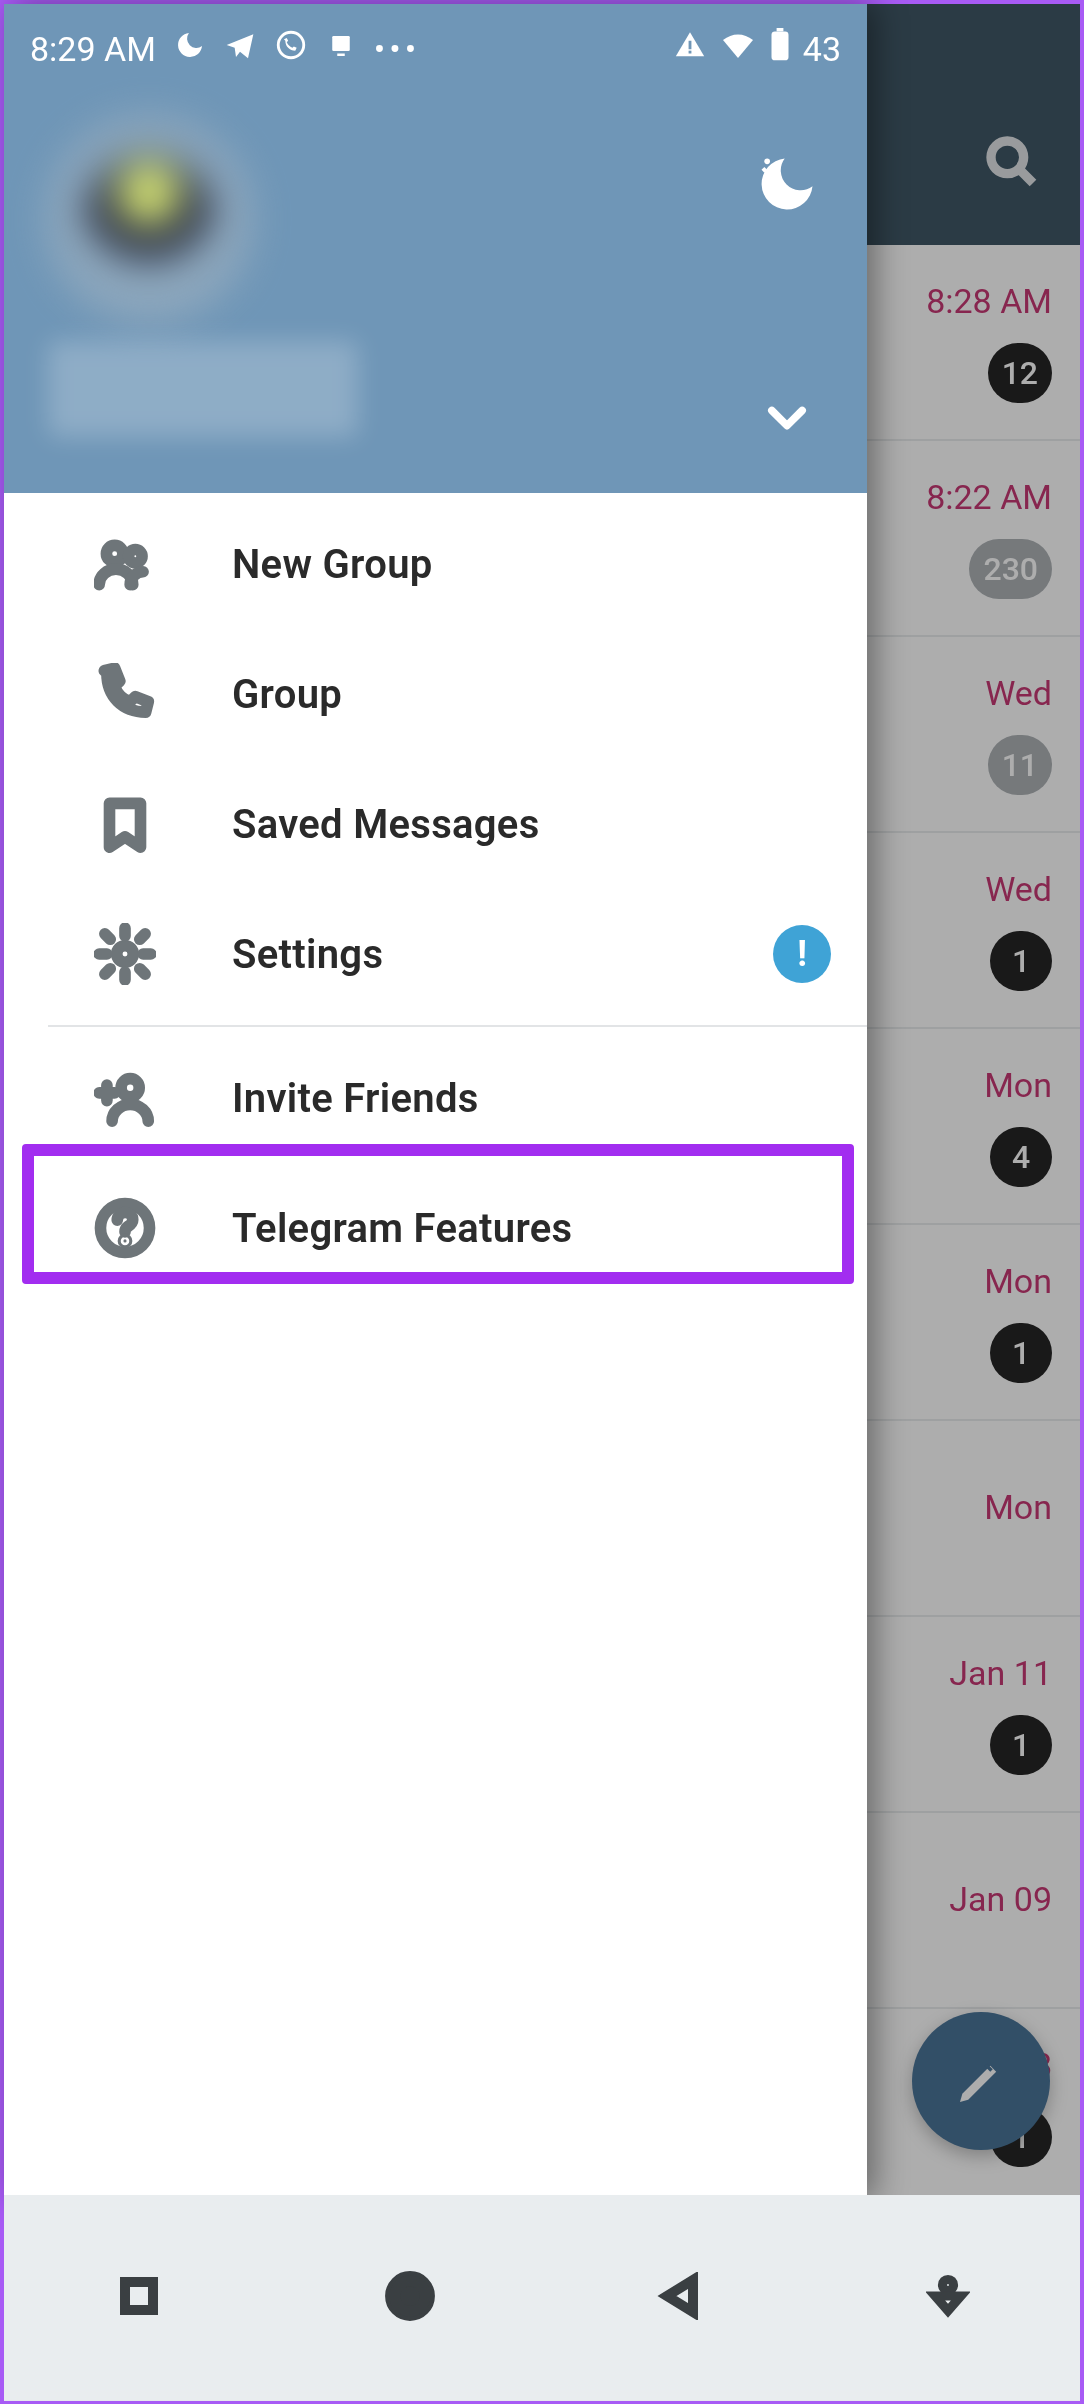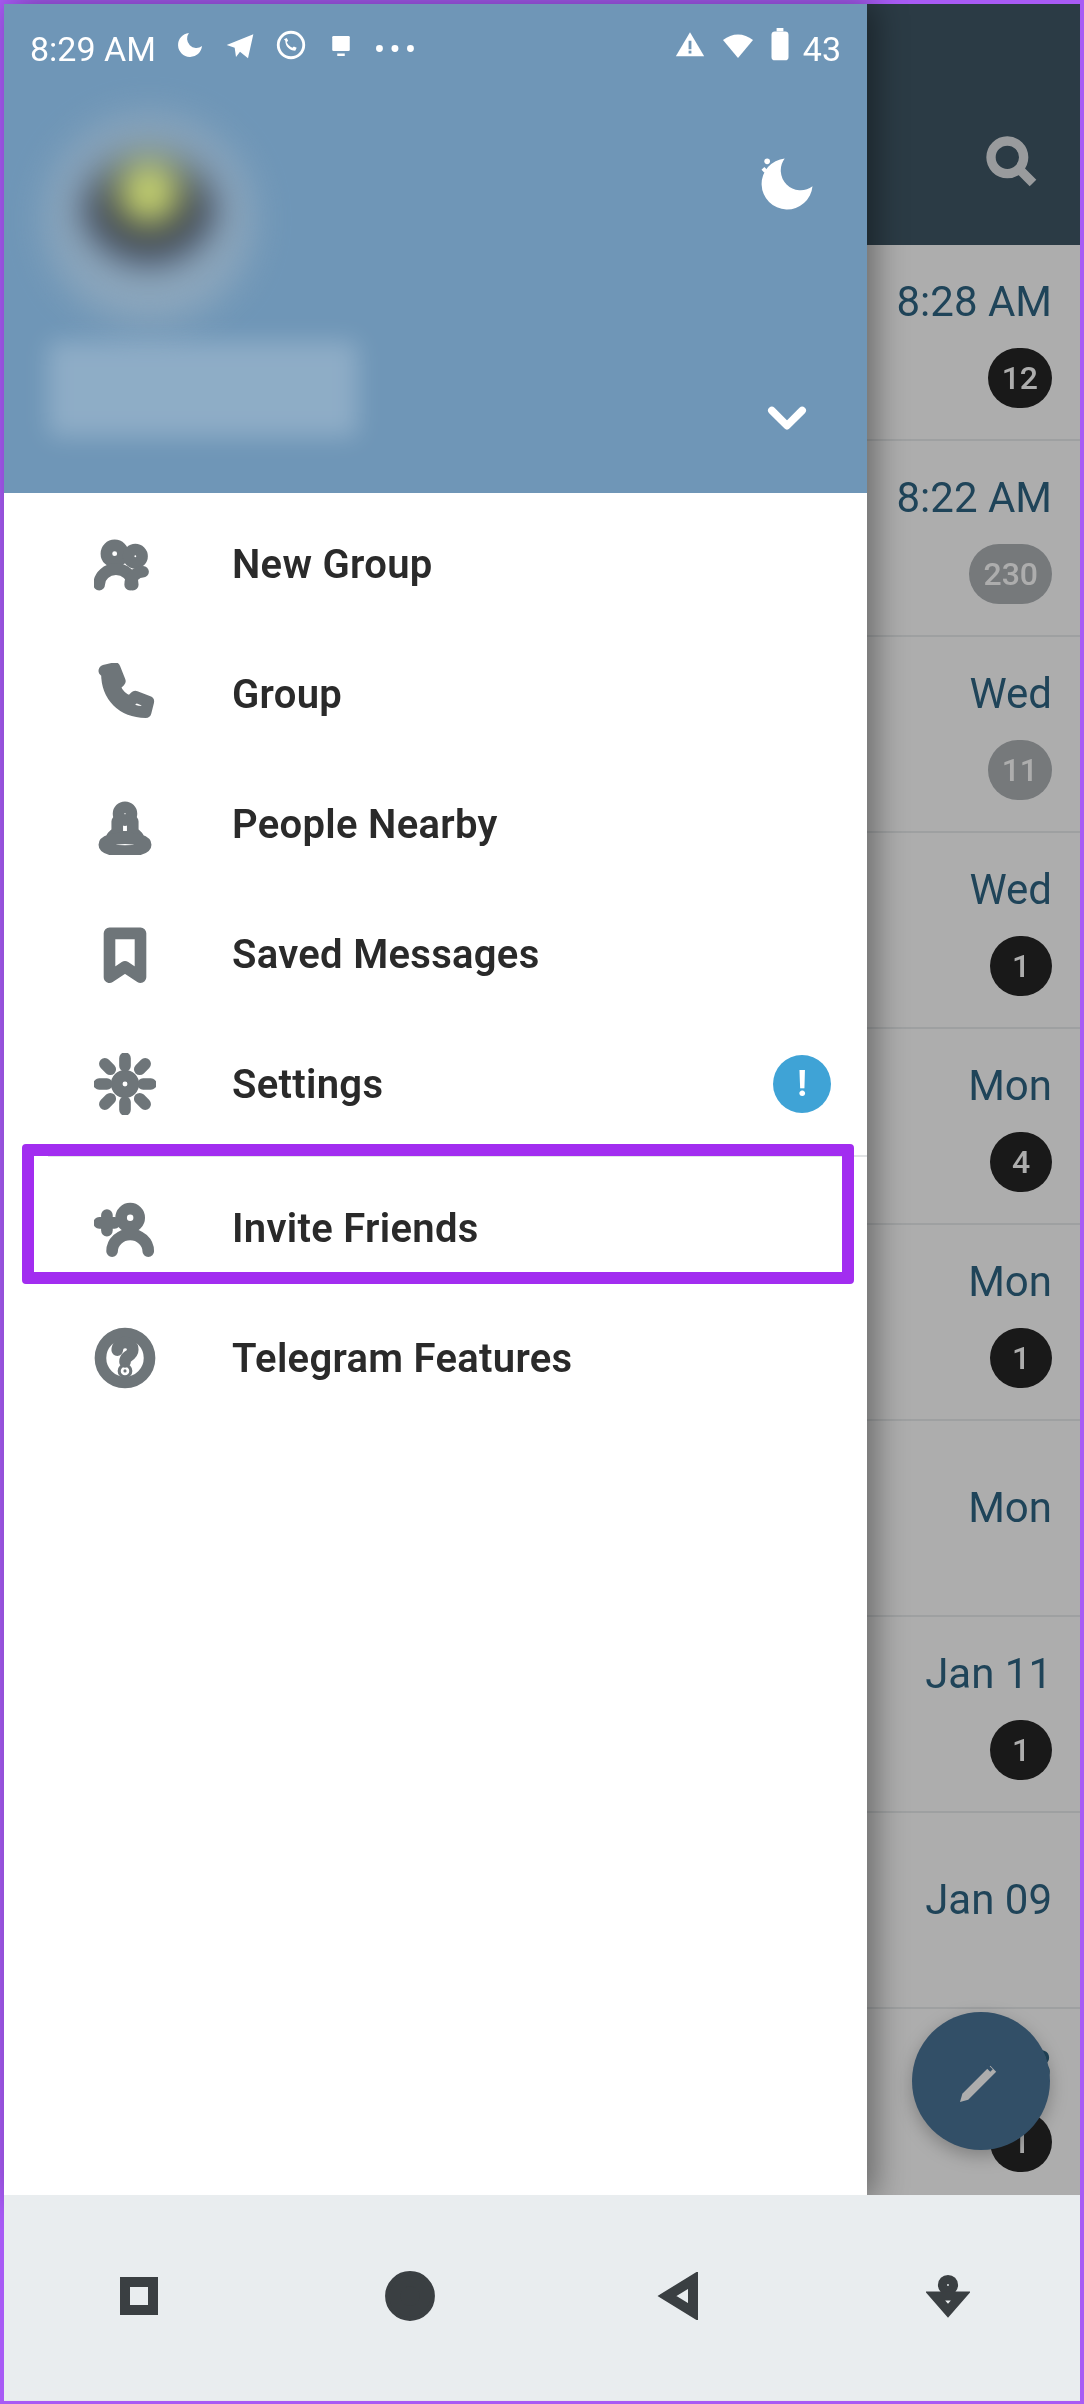--- a/index.html
+++ b/index.html
@@ -5,21 +5,21 @@
   * { box-sizing: border-box; margin: 0; padding: 0; }
   html, body { width: 1084px; height: 2404px; overflow: hidden; font-family: Roboto, Arial, sans-serif; }
   .frame { position: relative; width: 1084px; height: 2404px; border: 4px solid #a85bf5; background:#fff; }
   
   
   .bg-app { position:absolute; inset:0; background:#fff; }
   .bg-header { height:241px; background:#1f3b4d; display:flex; align-items:flex-start; justify-content:flex-end; padding:130px 40px 0 0; }
   .bg-header svg { stroke:#fff; fill:none; stroke-width:4; opacity:.85;}
   .chat-list { position:absolute; top:241px; left:0; right:0; }
   .chat-row { height:196px; border-bottom:2px solid #e6e9eb; display:flex; flex-direction:column; justify-content:center; align-items:flex-end; padding:0 28px 0 0; gap:22px;}
-  .chat-row .time { color:#0c4a6e; font-size:42px; }
+  .chat-row .time { color:#be185d; font-size:34px; }
   .chat-row .vis { display:flex; align-items:center; gap:20px; width:100%; justify-content:flex-end;}
   .chat-row .snip { color:#1c1c1c; font-size:38px; flex:1; text-align:left; padding-left:20px; overflow:hidden; white-space:nowrap;}
   .badge { min-width:62px; height:60px; border-radius:30px; display:flex; align-items:center; justify-content:center; color:#fff; font-size:32px; font-weight:500; padding:0 14px;}
   .badge.green { background:#000000; }
   .badge.grey  { background:#a0a6aa; }
   .fab { position:absolute; right:30px; bottom:250px; width:138px; height:138px; border-radius:50%; background:#2b5d87; display:flex; align-items:center; justify-content:center; box-shadow:0 6px 18px rgba(0,0,0,.3);}
   .fab svg { fill:#fff; }
   
   
   .scrim { position:absolute; inset:0; background:rgba(60,60,60,.42); }
@@ -219,30 +219,20 @@
         <span class="ic">
             <svg width="62" height="62" viewBox="0 0 24 24">
               <path d="M5 4c0 9 6 15 15 15l1-4-5-2-2 2c-3-1-5-3-6-6l2-2-2-5-4 1z"></path>
             </svg>
           </span>
         <span class="lbl">Group</span>
       </div>
       <div class="menu-item">
         <span class="ic">
             <svg width="62" height="62" viewBox="0 0 24 24">
-              <circle cx="12" cy="8" r="2.5"></circle>
-              <path d="M9 11v4l-2 2h10l-2-2v-4"></path>
-              <ellipse cx="12" cy="20" rx="8" ry="2.5"></ellipse>
-            </svg>
-          </span>
-        <span class="lbl">People Nearby</span>
-      </div>
-      <div class="menu-item">
-        <span class="ic">
-            <svg width="62" height="62" viewBox="0 0 24 24">
               <path d="M6 4h12v17l-6-4-6 4V4z"></path>
             </svg>
           </span>
         <span class="lbl">Saved Messages</span>
       </div>
       <div class="menu-item">
         <span class="ic">
             <svg width="62" height="62" viewBox="0 0 24 24">
               <circle cx="12" cy="12" r="3.2"></circle>
               <path d="M12 2v3M12 19v3M4.2 4.2l2.1 2.1M17.7 17.7l2.1 2.1M2 12h3M19 12h3M4.2 19.8l2.1-2.1M17.7 6.3l2.1-2.1"></path>

